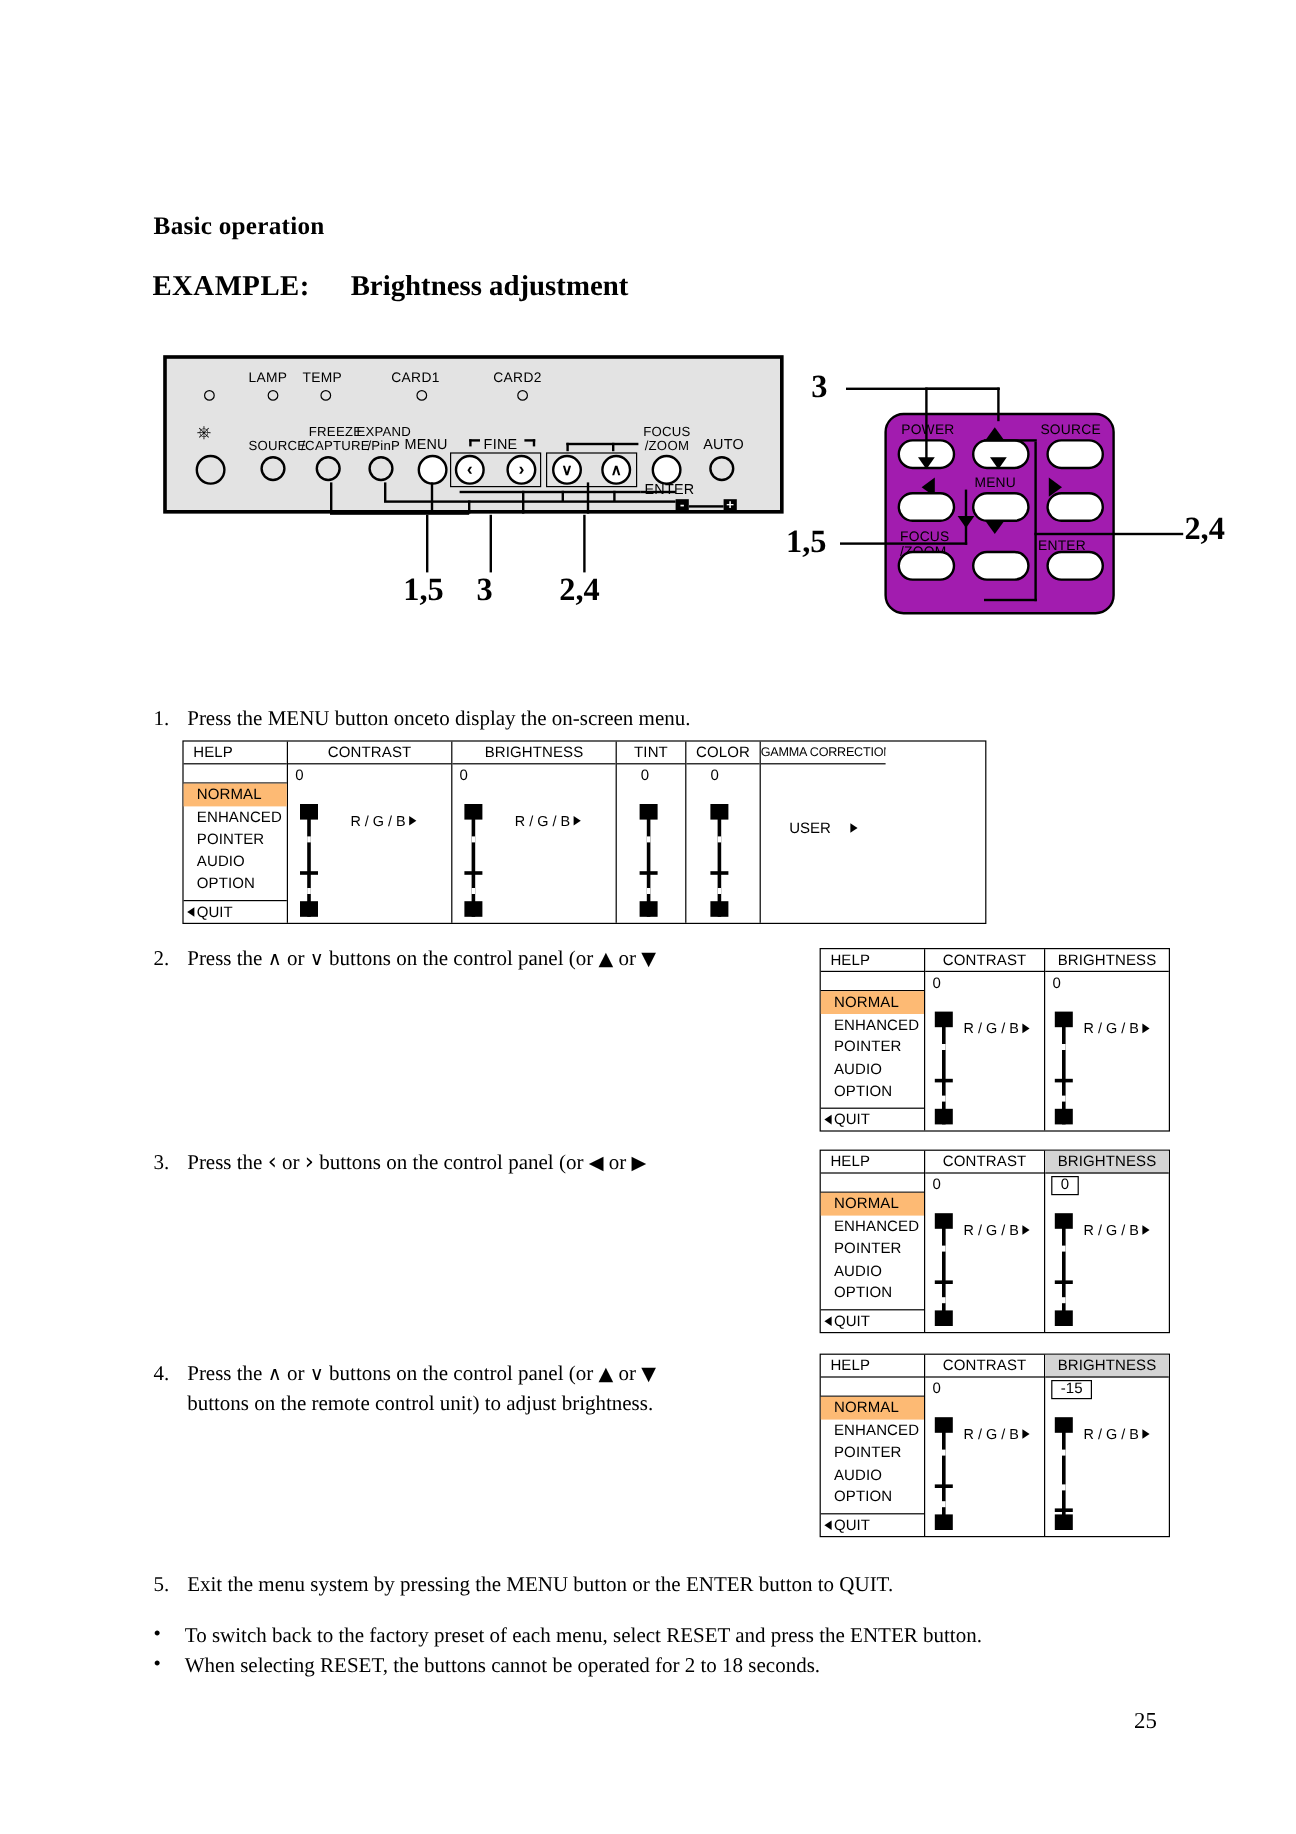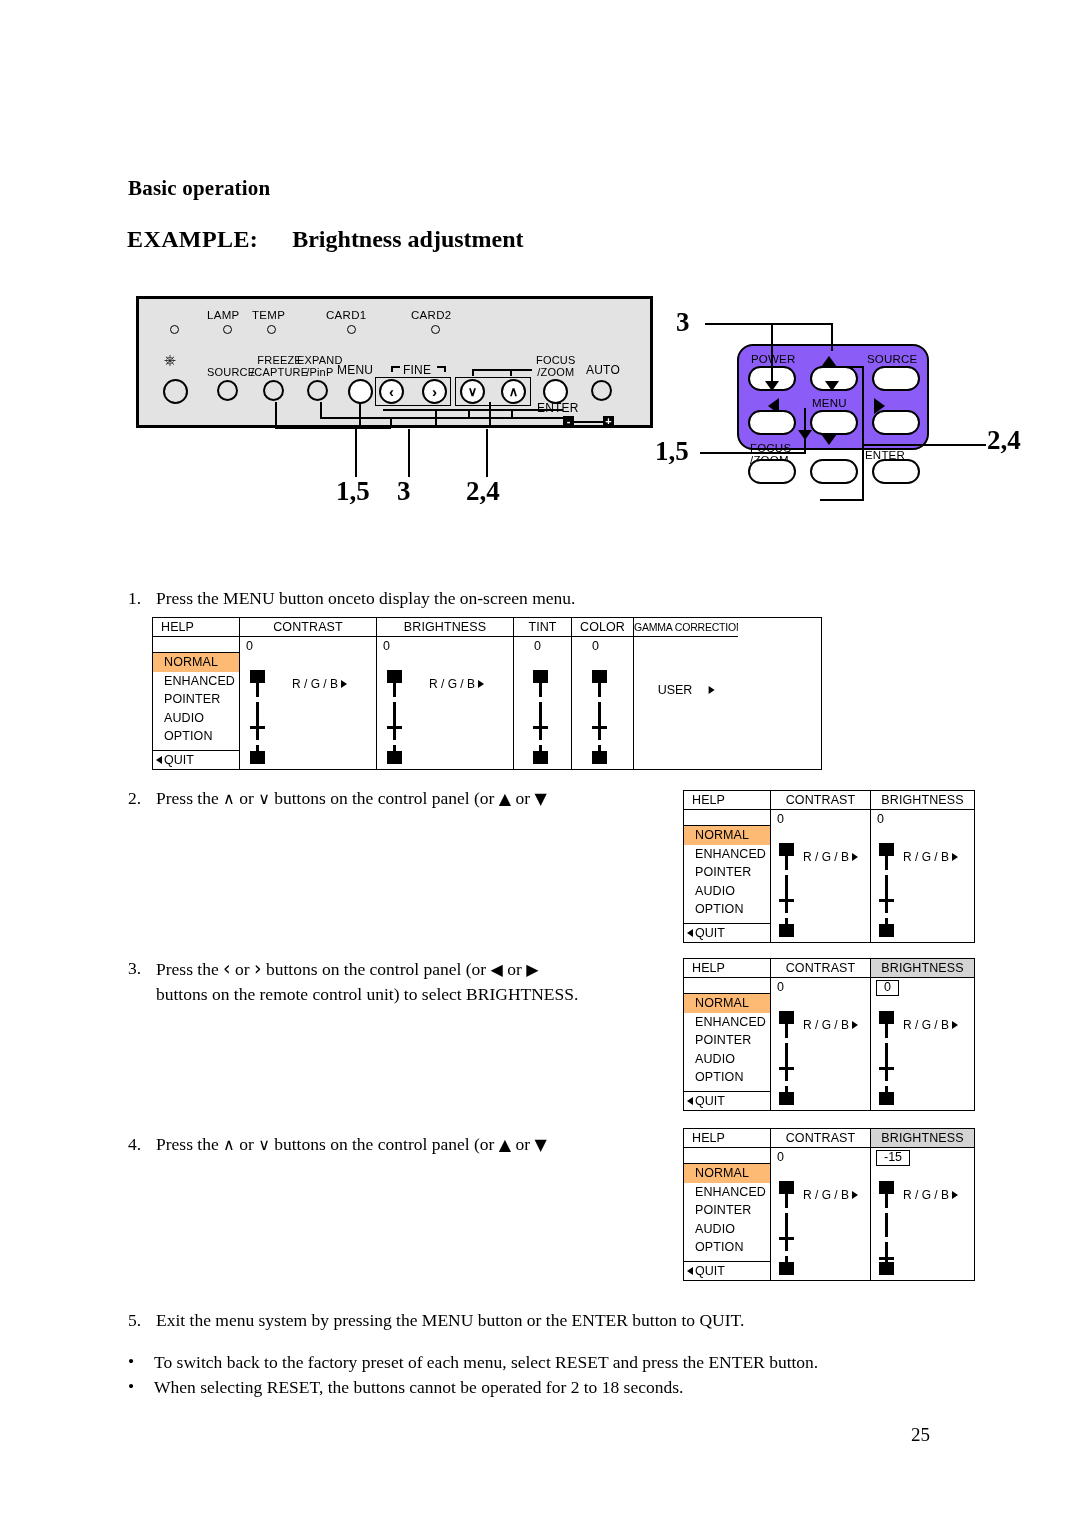--- a/index.html
+++ b/index.html
@@ -82,22 +82,22 @@
   
   .callout {
     position: absolute; font-family: "Liberation Serif", serif;
     font-weight: bold; font-size: 27px; white-space: nowrap;
   }
   .lead { position: absolute; background: #000; }
 
   
   #remote {
     position: absolute; left: 737px; top: 344px;
-    width: 192px; height: 106px;
-    background: #8b5cf6;
+    width: 192px; height: 168px;
+    background: #a21caf;
     border: 2.5px solid #000;
     border-radius: 16px;
   }
   .rc-label {
     position: absolute; font-family: "Liberation Sans", sans-serif;
     font-size: 11.5px; letter-spacing: .2px; white-space: nowrap;
     line-height: 12px;
   }
   .rc-btn {
     position: absolute; width: 48px; height: 25px;
@@ -227,21 +227,21 @@
     font-size: 12.5px; display: flex; align-items: center; white-space: nowrap;
   }
   .userrow .tri-r {
     width: 0; height: 0; margin-left: 16px;
     border-top: 4.5px solid transparent;
     border-bottom: 4.5px solid transparent;
     border-left: 6px solid #000;
   }
 
   #page-number {
-    position: absolute; left: 911px; top: 1424px;
+    position: absolute; left: 945px; top: 1424px;
     font-size: 19px; font-family: "Liberation Serif", serif;
   }
 </style>
 </head>
 <body>
 
 <div id="heading-basic">Basic operation</div>
 <div id="heading-example">
   <span class="ex-label">EXAMPLE:</span><span class="ex-body">Brightness adjustment</span>
 </div>
@@ -543,21 +543,20 @@
   <span class="body">
     <span>Press the</span>
     <span class="gl-big">‹</span>
     <span>or</span>
     <span class="gl-big">›</span>
     <span>buttons on the control panel (or</span>
     <span class="gl">◀</span>
     <span>or</span>
     <span class="gl">▶</span>
     <br>
-    <span>buttons on the remote control unit) to select BRIGHTNESS.</span>
   </span>
 </div>
 
 <div class="osd" style="left:683px; top:958px; width:292px; height:153px;">
   <div class="osd-col" style="width:87px;">
     <div class="osd-head left">HELP</div>
     <div class="side-list">
       <div class="side-spacer"></div>
       <div class="side-item sel">NORMAL</div>
       <div class="side-item">ENHANCED</div>
@@ -614,20 +613,21 @@
   <span class="body">
     <span>Press the</span>
     <span class="gl">∧</span>
     <span>or</span>
     <span class="gl">∨</span>
     <span>buttons on the control panel (or</span>
     <span class="gl">▲</span>
     <span>or</span>
     <span class="gl">▼</span>
     <br>
+    <span>buttons on the remote control unit) to adjust brightness.</span>
   </span>
 </div>
 
 <div class="osd" style="left:683px; top:1128px; width:292px; height:153px;">
   <div class="osd-col" style="width:87px;">
     <div class="osd-head left">HELP</div>
     <div class="side-list">
       <div class="side-spacer"></div>
       <div class="side-item sel">NORMAL</div>
       <div class="side-item">ENHANCED</div>

